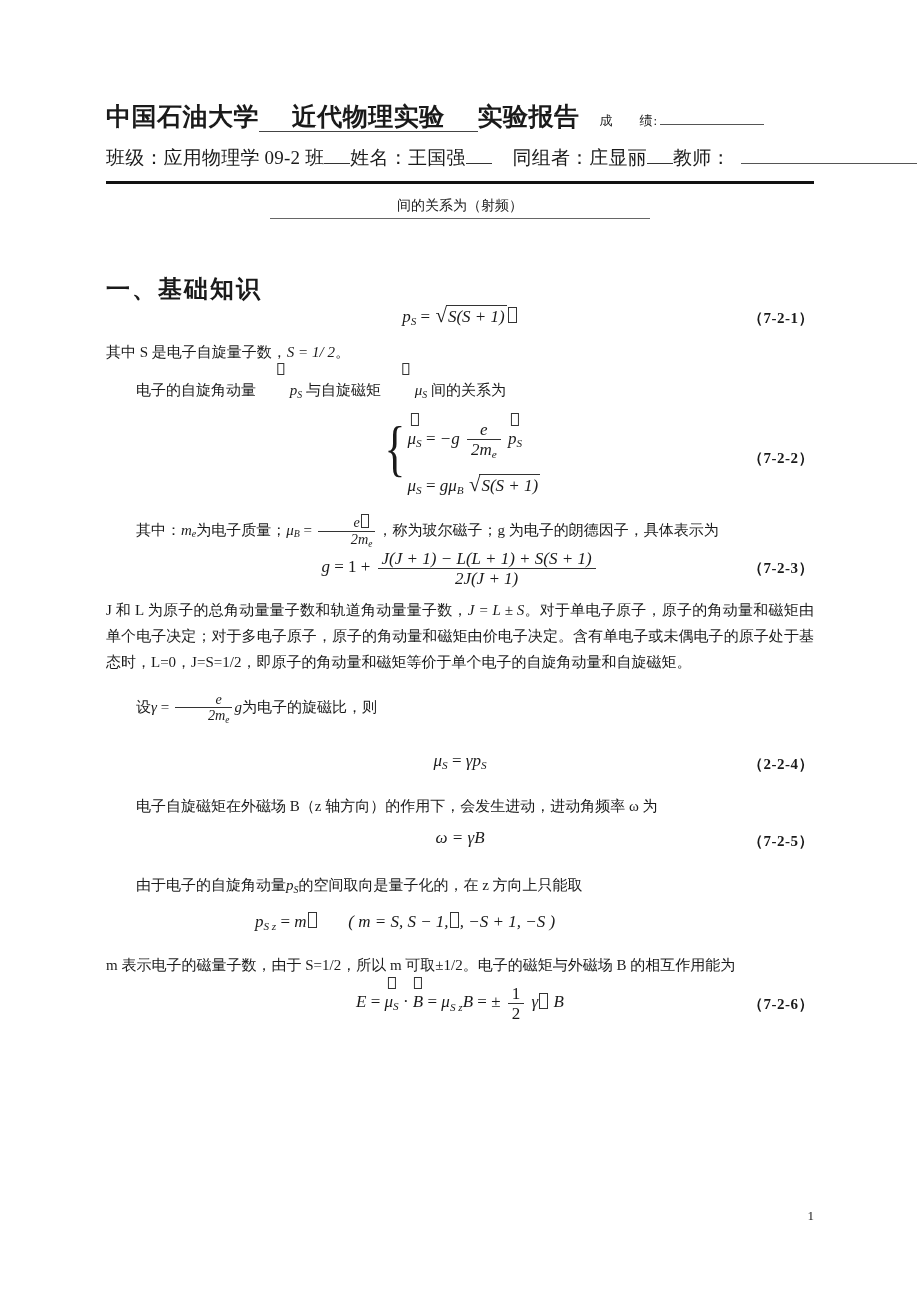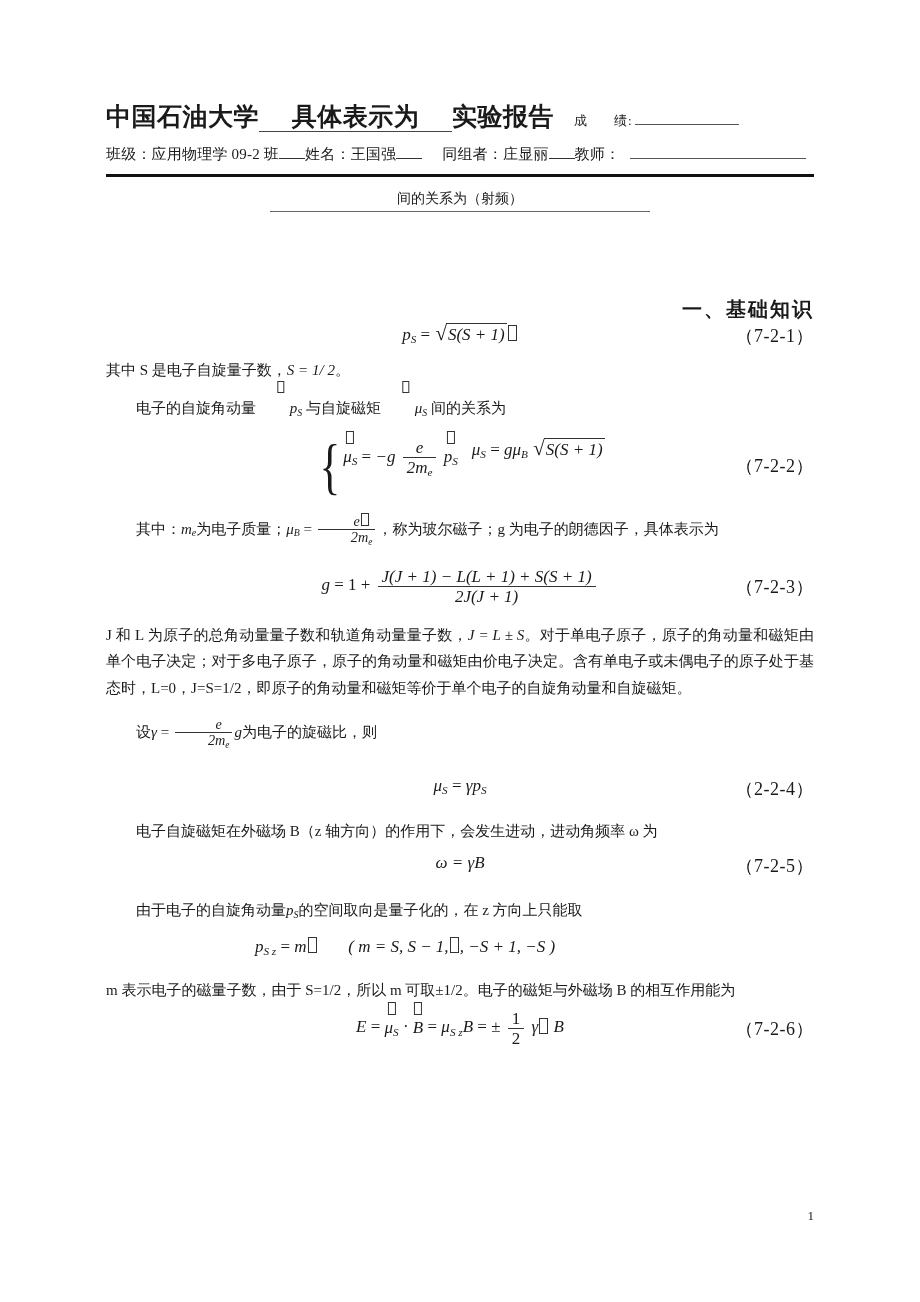--- a/index.html
+++ b/index.html
@@ -48,21 +48,21 @@
   .score-blank {
     display: inline-block;
     width: 104px;
     border-bottom: 1px solid #555;
     height: 12px;
     margin-left: 2px;
   }
 
   .hdr-info-row {
     margin-top: 13px;
-    font-size: 15px;
+    font-size: 19px;
     white-space: nowrap;
     letter-spacing: 0.2px;
   }
   .fill { border-bottom: 1px solid #333; display:inline-block; }
   .fill-name { min-width: 26px; }
   .teacher-blank {
     display:inline-block;
     width: 176px;
     border-bottom: 1px solid #555;
     height: 12px;
@@ -84,23 +84,23 @@
   .subtitle-inner {
     display: inline-block;
     width: 380px;
     border-bottom: 1px solid #666;
     padding-bottom: 3px;
     text-align: center;
   }
 
   
   .section-head {
-    margin-top: 84px;
-    text-align: right;
-    font-size: 20px;
+    margin-top: 54px;
+    text-align: left;
+    font-size: 24px;
     font-weight: bold;
     letter-spacing: 2px;
   }
 
   
   .para {
     font-size: 15px;
     line-height: 1.75;
     text-align: justify;
     margin-top: 12px;
@@ -116,22 +116,23 @@
   }
   .math-center {
     text-align: center;
     font-size: 17px;
   }
   .eqno {
     position: absolute;
     right: 0;
     top: 50%;
     transform: translateY(-50%);
-    font-size: 18px;
+    font-size: 15px;
     letter-spacing: 0.5px;
+    font-weight: bold;
   }
   .mi { font-style: italic; font-family: "Liberation Serif", serif; }
   .mn, .mo { font-style: normal; }
   .sub {
     font-size: 0.66em;
     vertical-align: -0.28em;
     font-style: italic;
   }
 
   
@@ -198,21 +199,21 @@
   .brace {
     font-size: 62px;
     line-height: 0.92;
     font-family: "Liberation Serif", serif;
     font-weight: 300;
     transform: scaleX(0.7);
     margin-right: -4px;
   }
   .system-rows {
     display: flex;
-    flex-direction: row;
+    flex-direction: column;
     justify-content: flex-end;
     gap: 14px;
     padding-left: 2px;
     font-size: 17px;
   }
 
   
   .inline-frac {
     display: inline-block;
     vertical-align: middle;
@@ -234,21 +235,21 @@
 </head>
 <body>
 
 <div class="page">
   <div class="content">
 
     <div class="hdr-title-row">
       <span class="big-title">中国石油大学</span>
       <span class="big-title ul">
         <span class="gap-md"></span>
-        <span>具体表示为</span>
+        <span>近代物理实验</span>
         <span class="gap-md"></span>
       </span>
       <span class="big-title">实验报告</span>
       <span class="score-label">成</span>
       <span class="score-gap"></span>
       <span class="score-label" style="margin-left:0">绩:</span>
       <span class="score-blank"></span>
     </div>
 
     <div class="hdr-info-row">
@@ -315,34 +316,34 @@
 
     <div class="para indent" style="margin-top:18px">
       <span>其中：</span><span class="mi">m</span><span class="sub">e</span><span>为电子质量；</span><span class="mi">μ</span><span class="sub">B</span>
       <span class="mo">=</span>
       <span class="inline-frac">
         <span class="num"><span class="mi">e</span><span class="boxg"></span></span>
         <span class="den"><span class="mi">2m</span><span class="sub">e</span></span>
       </span><span>，称为玻尔磁子；g 为电子的朗德因子，具体表示为</span>
     </div>
 
-    <div class="mathrow" style="margin-top:20px">
+    <div class="mathrow" style="">
       <div class="math-center">
         <span class="mi">g</span>
         <span class="mo">=</span>
         <span class="mn">1 +</span>
         <span class="frac">
           <span class="num mi">J(J + 1) − L(L + 1) + S(S + 1)</span>
           <span class="den mi">2J(J + 1)</span>
         </span>
       </div>
       <span class="eqno">（7-2-3）</span>
     </div>
 
-    <div class="para noindent" style="margin-top:16px">
+    <div class="para noindent" style="margin-top:9px">
       <span>J 和 L 为原子的总角动量量子数和轨道角动量量子数，</span><span class="mi">J = L ± S</span><span>。对于单电子原子，原子的角动量和磁矩由单个电子决定；对于多电子原子，原子的角动量和磁矩由价电子决定。含有单电子或未偶电子的原子处于基态时，L=0，J=S=1/2，即原子的角动量和磁矩等价于单个电子的自旋角动量和自旋磁矩。</span>
     </div>
 
     <div class="para indent" style="margin-top:16px">
       <span>设</span><span class="mi">γ</span>
       <span class="mo">=</span>
       <span class="inline-frac">
         <span class="num mi">e</span>
         <span class="den"><span class="mi">2m</span><span class="sub">e</span></span>
       </span><span class="mi">g</span><span>为电子的旋磁比，则</span>

